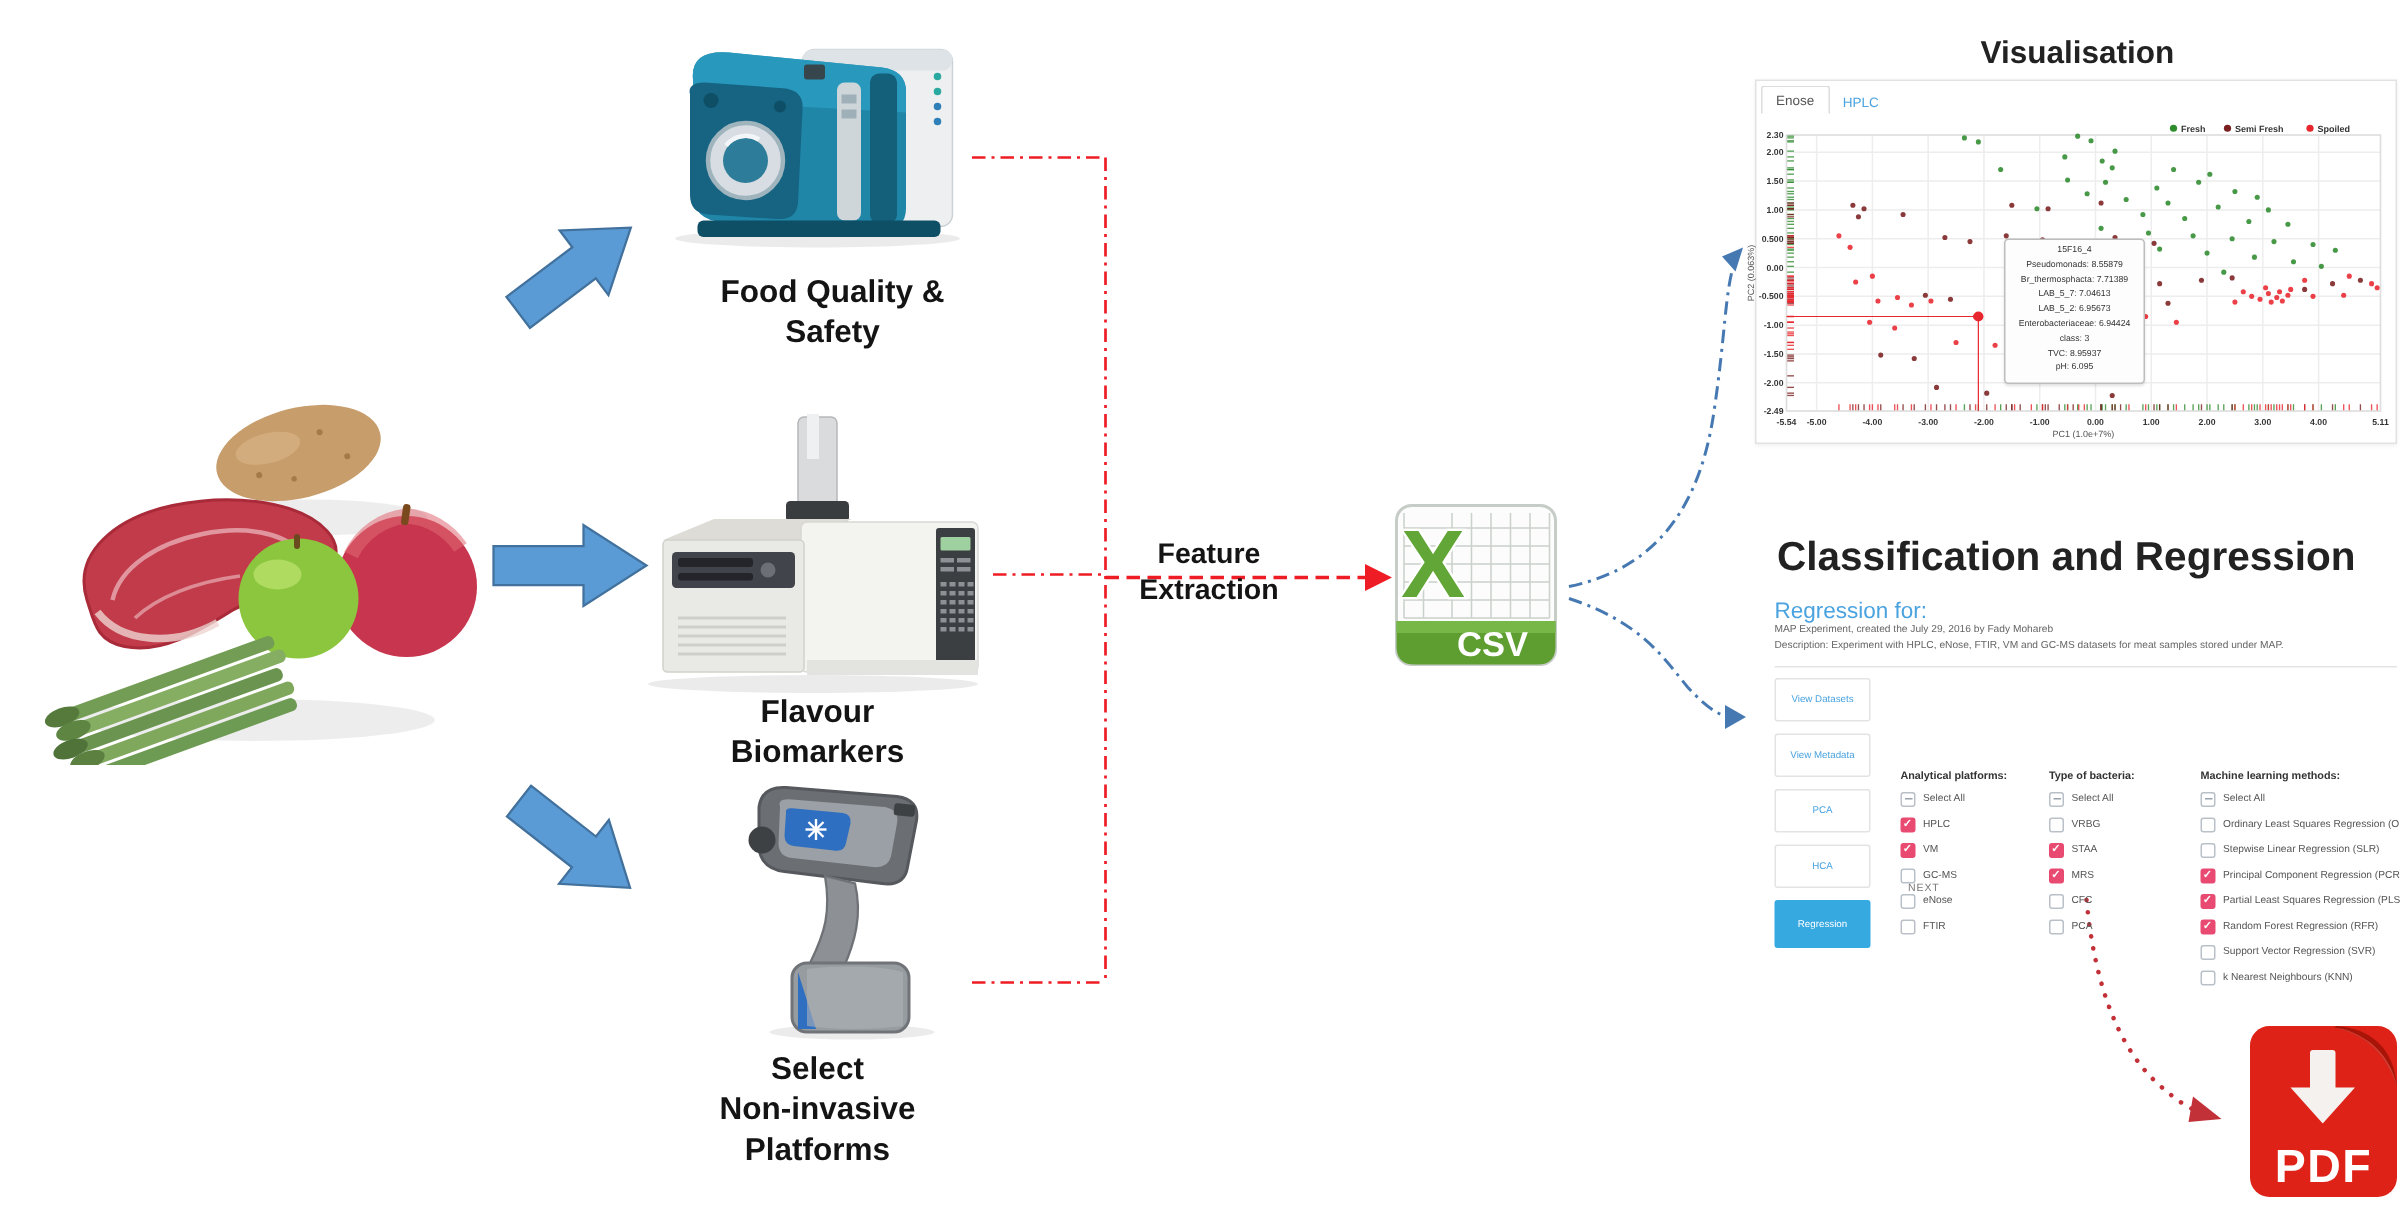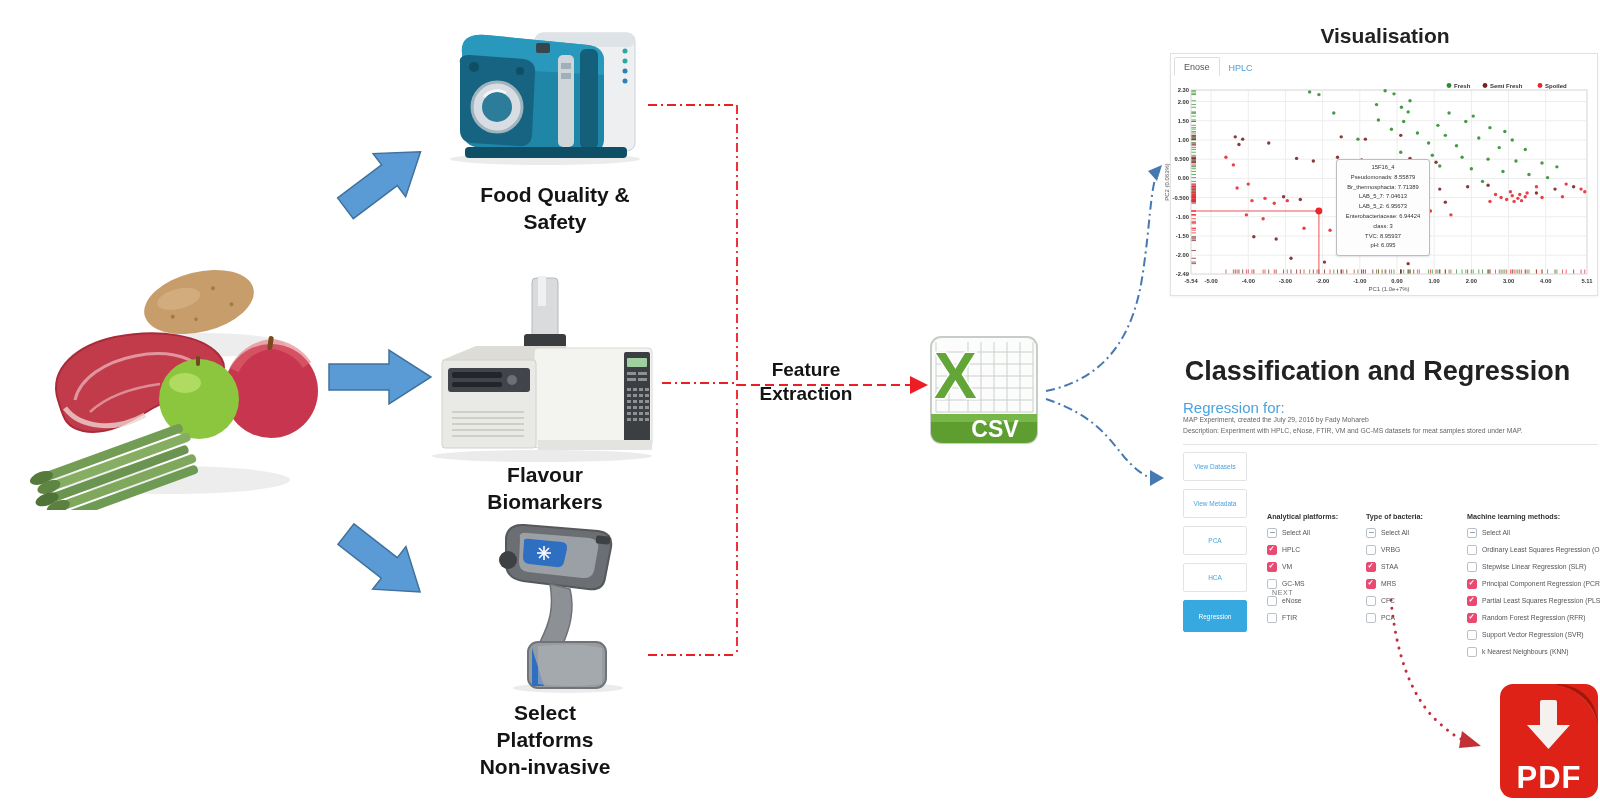--- a/index.html
+++ b/index.html
@@ -233,22 +233,22 @@
     </g>
     <circle cx="30" cy="44" r="9" fill="#3E4144"></circle>
     <rect x="118" y="20" width="14" height="8" rx="2" fill="#3E4144" transform="rotate(6 125 24)"></rect>
     <path d="M92,73 C97,94 92,112 84,130 L62,126 C72,106 76,92 72,68 Z" fill="#8D9196" stroke="#6E7276" stroke-width="1.5"></path>
     <rect x="50" y="126" width="78" height="46" rx="10" fill="#979CA1" stroke="#707478" stroke-width="2"></rect>
     <path d="M54,132 L66,170 L54,170 Z" fill="#2F6FC1"></path>
     <path d="M60,130 Q100,126 124,132 L124,168 Q90,172 60,168 Z" fill="#AEB3B8" opacity="0.6"></path>
   </svg>
   <div class="flow-label lbl-24" style="left:435px;top:699px;width:220px;">
     <div>Select</div>
+    <div>Non-invasive</div>
     <div>Platforms</div>
-    <div>Non-invasive</div>
   </div>
 
   <div class="flow-label lbl-20" style="left:726px;top:358px;width:160px;">
     <div>Feature</div>
     <div>Extraction</div>
   </div>
 
   <svg class="abs" style="left:928px;top:334px;cursor:pointer;" width="112" height="112" viewBox="0 0 112 112">
     <rect x="3" y="3" width="106" height="106" rx="10" fill="#FBFCFB" stroke="#C6CCC6" stroke-width="2"></rect>
     <g stroke="#CBD1CB" stroke-width="1">

